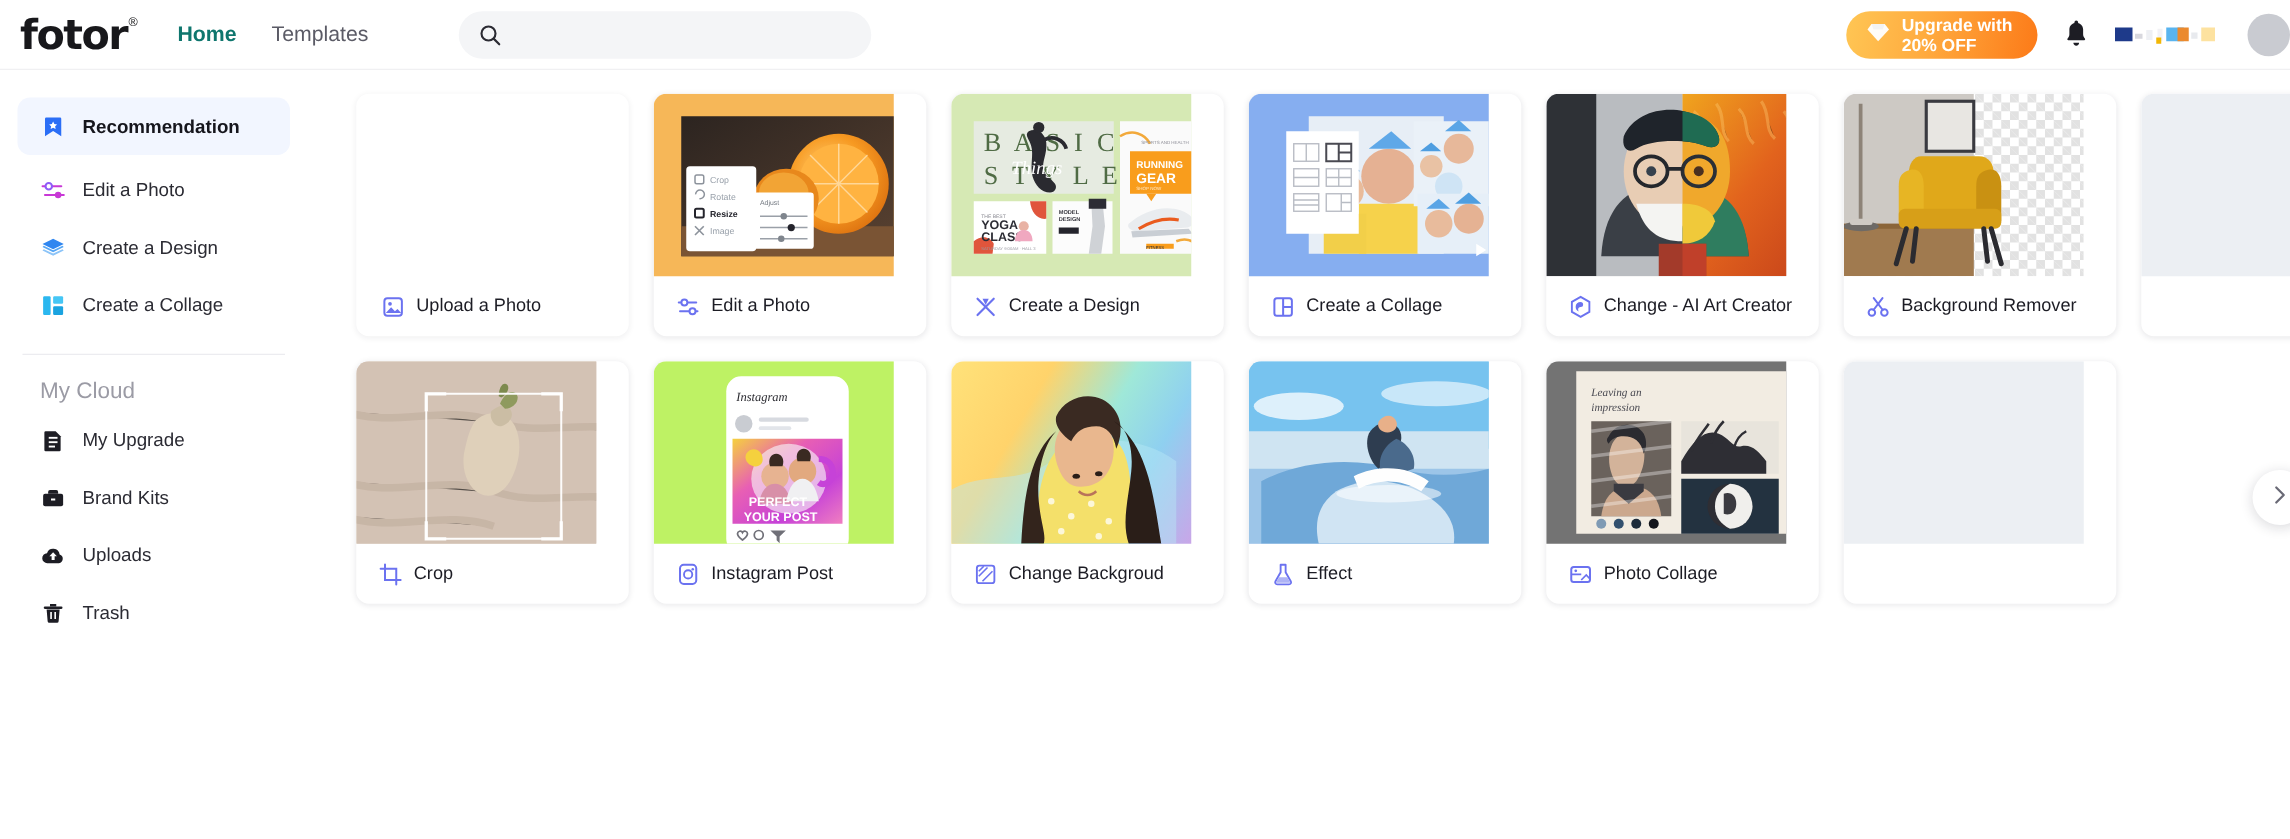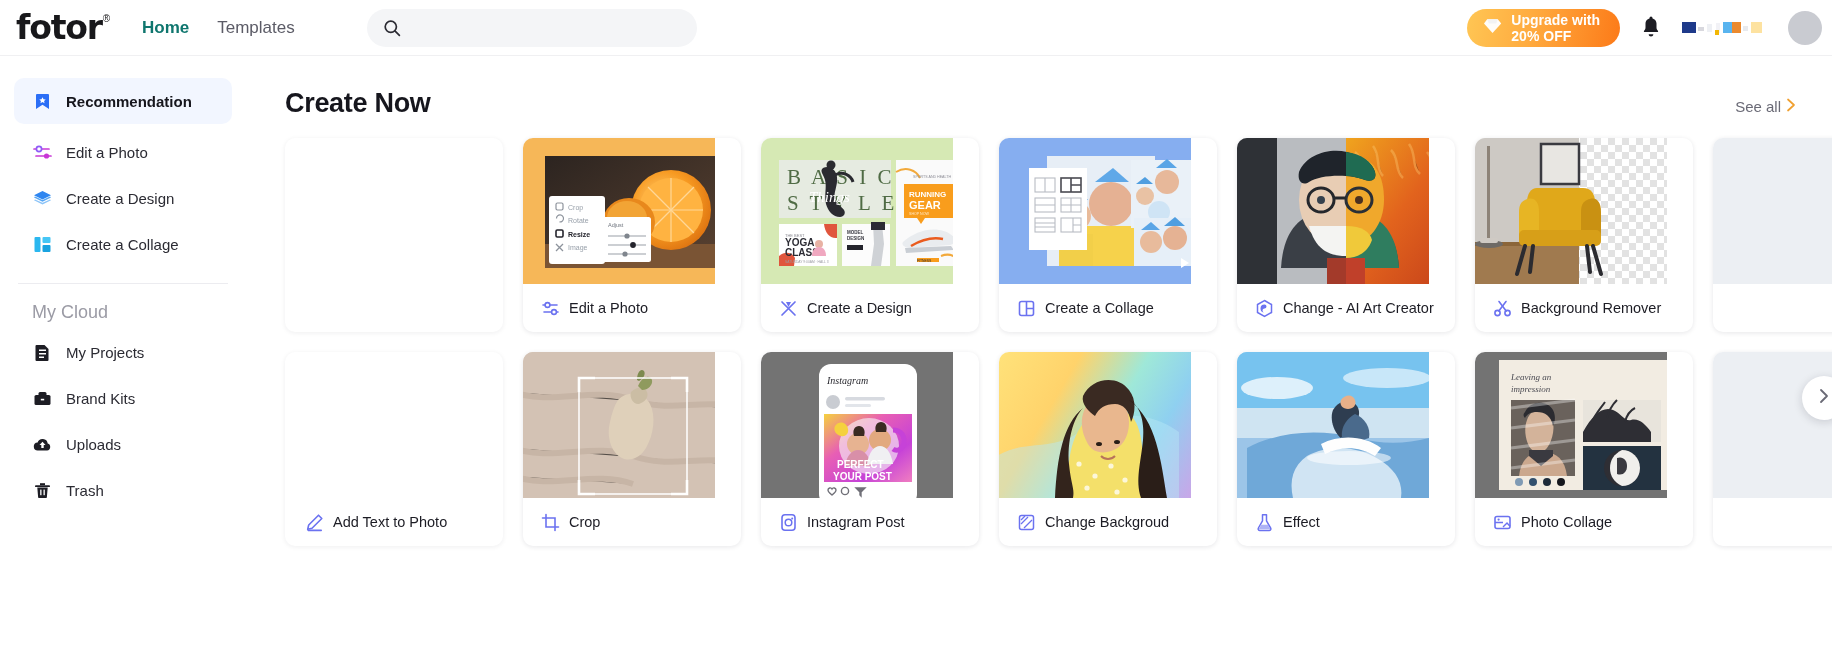--- a/index.html
+++ b/index.html
@@ -50,21 +50,21 @@
   .search-icon { width: 18px; height: 18px; flex: 0 0 18px; }
   .search-input {
     border: none; outline: none; background: transparent;
     margin-left: 10px; font-size: 14px; color: #333;
     font-family: "Liberation Sans", sans-serif; width: 100%;
   }
   .search-input::placeholder { color: #9aa0a6; }
 
   .header-right {
     margin-left: auto; display: flex; align-items: center;
-    gap: 20px; padding-right: 10px;
+    gap: 20px; 
   }
   .upgrade-btn {
     height: 38px; border-radius: 19px;
     background: linear-gradient(100deg, #ffc654 0%, #ffab3f 42%, #fc7a18 100%);
     display: flex; align-items: center; gap: 9px;
     padding: 0 20px 0 16px; cursor: pointer; border: none;
   }
   .upgrade-label {
     color: #ffffff; font-size: 14px; font-weight: 600;
     line-height: 16px; text-align: left; white-space: pre-line;
@@ -160,21 +160,21 @@
     cursor: pointer; z-index: 20;
   }
 
   
   .th-edit { background: #f6b758; }
   .th-design { background: #d6e9b4; }
   .th-collage { background: #86aef0; }
   .th-goart { background: #dcdcdc; }
   .th-bgrm { background: #ffffff; }
   .th-crop { background: #d9c8bb; }
-  .th-insta { background: #737373; }
+  .th-insta { background: #bef264; }
   .th-chbg { background: linear-gradient(120deg,#ffe27a 0%,#ffd36b 30%,#9fe8d8 55%,#8fd0f0 75%,#c9a6e8 100%); }
   .th-effect { background: linear-gradient(180deg,#8fd0f5 0%,#cfe6f7 45%,#a9c9ee 100%); }
   .th-photocol { background: #737373; }
   .checker {
     background-image:
       linear-gradient(45deg, #e2e2e2 25%, transparent 25%, transparent 75%, #e2e2e2 75%),
       linear-gradient(45deg, #e2e2e2 25%, transparent 25%, transparent 75%, #e2e2e2 75%);
     background-size: 14px 14px;
     background-position: 0 0, 7px 7px;
     background-color: #ffffff;
@@ -298,21 +298,21 @@
 
   <div class="side-item">
     <span class="s-icon">
       <svg width="19" height="19" viewBox="0 0 19 19">
         <path d="M3.5 2h8l4 4v11a1 1 0 01-1 1h-11a1 1 0 01-1-1V3a1 1 0 011-1z" fill="#1d1d24"></path>
         <rect x="6" y="6.5" width="7" height="1.5" fill="#ffffff"></rect>
         <rect x="6" y="10" width="7" height="1.5" fill="#ffffff"></rect>
         <rect x="6" y="13.5" width="5" height="1.5" fill="#ffffff"></rect>
       </svg>
     </span>
-    <span class="side-label">My Projects</span>
+    <span class="side-label">My Upgrade</span>
   </div>
 
   <div class="side-item">
     <span class="s-icon">
       <svg width="19" height="19" viewBox="0 0 19 19">
         <path d="M7 3h5a1.5 1.5 0 011.5 1.5V6h-8V4.5A1.5 1.5 0 017 3z" fill="#1d1d24"></path>
         <rect x="1.5" y="6" width="16" height="10" rx="1.6" fill="#1d1d24"></rect>
         <rect x="7.8" y="9.8" width="3.4" height="1.6" fill="#ffffff"></rect>
       </svg>
     </span>
@@ -339,36 +339,35 @@
         <rect x="7.2" y="8.6" width="1.3" height="5.6" fill="#ffffff"></rect>
         <rect x="10.5" y="8.6" width="1.3" height="5.6" fill="#ffffff"></rect>
       </svg>
     </span>
     <span class="side-label">Trash</span>
   </div>
 </div>
 
 <div class="main">
 
-  <div class="section-head">
-    <span class="section-title">Create Now</span>
-    <span class="see-all">
-      <span>See all</span>
-      <span>
-        <svg width="10" height="14" viewBox="0 0 10 14">
-            <path d="M2 1.5L8 7l-6 5.5" stroke="#f0a030" stroke-width="1.7" fill="none" stroke-linecap="round" stroke-linejoin="round"></path>
-          </svg>
-      </span>
-    </span>
-  </div>
 
   <div class="grid">
 
     <div class="card plain">
       <div class="thumb"></div>
+      <div class="card-label-row">
+        <span class="card-icon">
+          <svg width="19" height="19" viewBox="0 0 19 19">
+            <rect x="2.5" y="2.5" width="14" height="14" rx="2.4" fill="none" stroke="#6b72f0" stroke-width="1.6"></rect>
+            <circle cx="7" cy="7" r="1.5" fill="#6b72f0"></circle>
+            <path d="M3.6 14.4l4.3-4.6 3 3.2 2.1-1.9 3 3.3z" fill="#6b72f0"></path>
+          </svg>
+        </span>
+        <span class="card-label">Upload a Photo</span>
+      </div>
     </div>
 
     <div class="card">
       <div class="thumb th-edit">
         <svg width="218" height="146" viewBox="0 0 218 146">
           <defs>
             <linearGradient id="orgbg" x1="0" y1="0" x2="1" y2="1">
               <stop offset="0" stop-color="#2c2420"></stop>
                 <stop offset="1" stop-color="#5a4231"></stop>
             </linearGradient>
@@ -610,32 +609,20 @@
       </div>
     </div>
 
     <div class="card">
       <div class="thumb" style="background:#eceff3;"></div>
       <div class="card-label-row">
         <span class="card-label"></span>
       </div>
     </div>
 
-    <div class="card plain">
-      <div class="thumb"></div>
-      <div class="card-label-row">
-        <span class="card-icon">
-          <svg width="19" height="19" viewBox="0 0 19 19">
-            <path d="M13.5 2.2l3.3 3.3L7 15.3l-4.3 1 1-4.3z" fill="none" stroke="#6b72f0" stroke-width="1.6" stroke-linejoin="round"></path>
-            <line x1="3.2" y1="17.4" x2="16.2" y2="17.4" stroke="#6b72f0" stroke-width="1.6" stroke-linecap="round"></line>
-          </svg>
-        </span>
-        <span class="card-label">Add Text to Photo</span>
-      </div>
-    </div>
 
     <div class="card">
       <div class="thumb th-crop">
         <svg width="218" height="146" viewBox="0 0 218 146">
           <rect x="0" y="0" width="218" height="146" fill="#d3c2b4"></rect>
           <g stroke="#c0ad9d" stroke-width="6" opacity="0.6">
             <path d="M-10 40c40 14 80-6 120 8s70-4 120 10"></path>
             <path d="M-10 96c40 14 80-6 120 8s70-4 120 10"></path>
             <path d="M-10 124c40 14 80-6 120 8"></path>
           </g>

